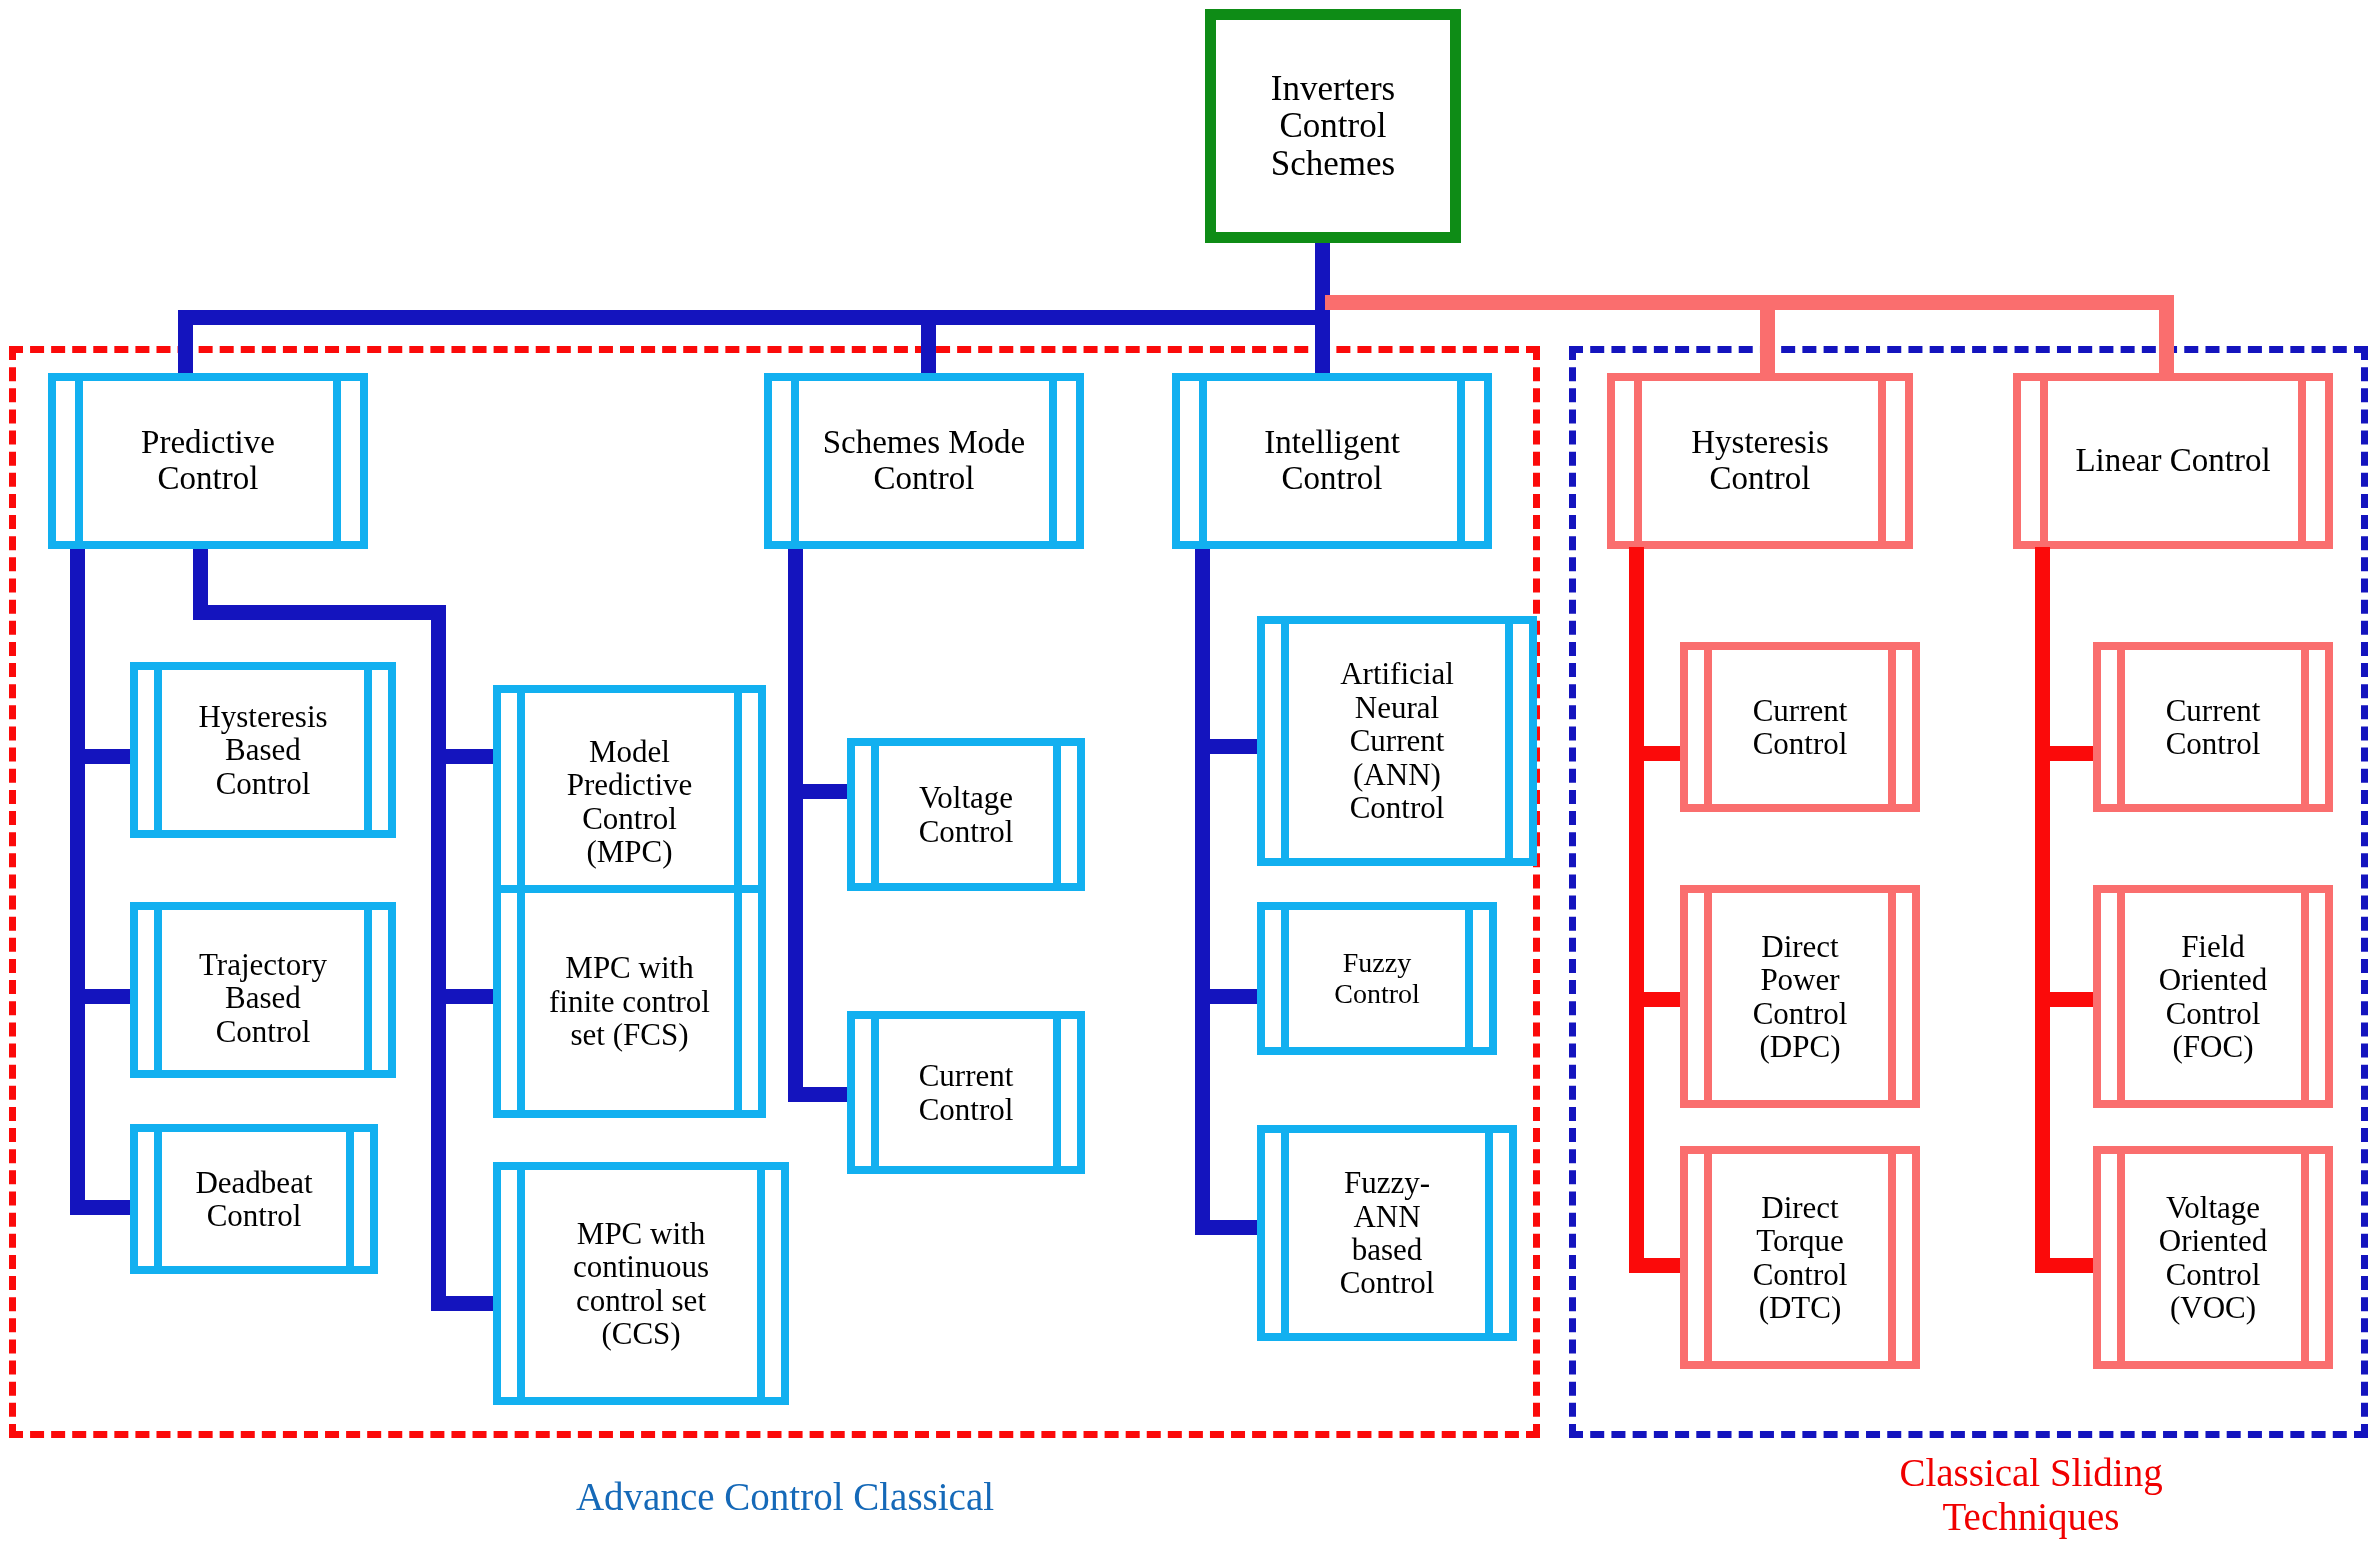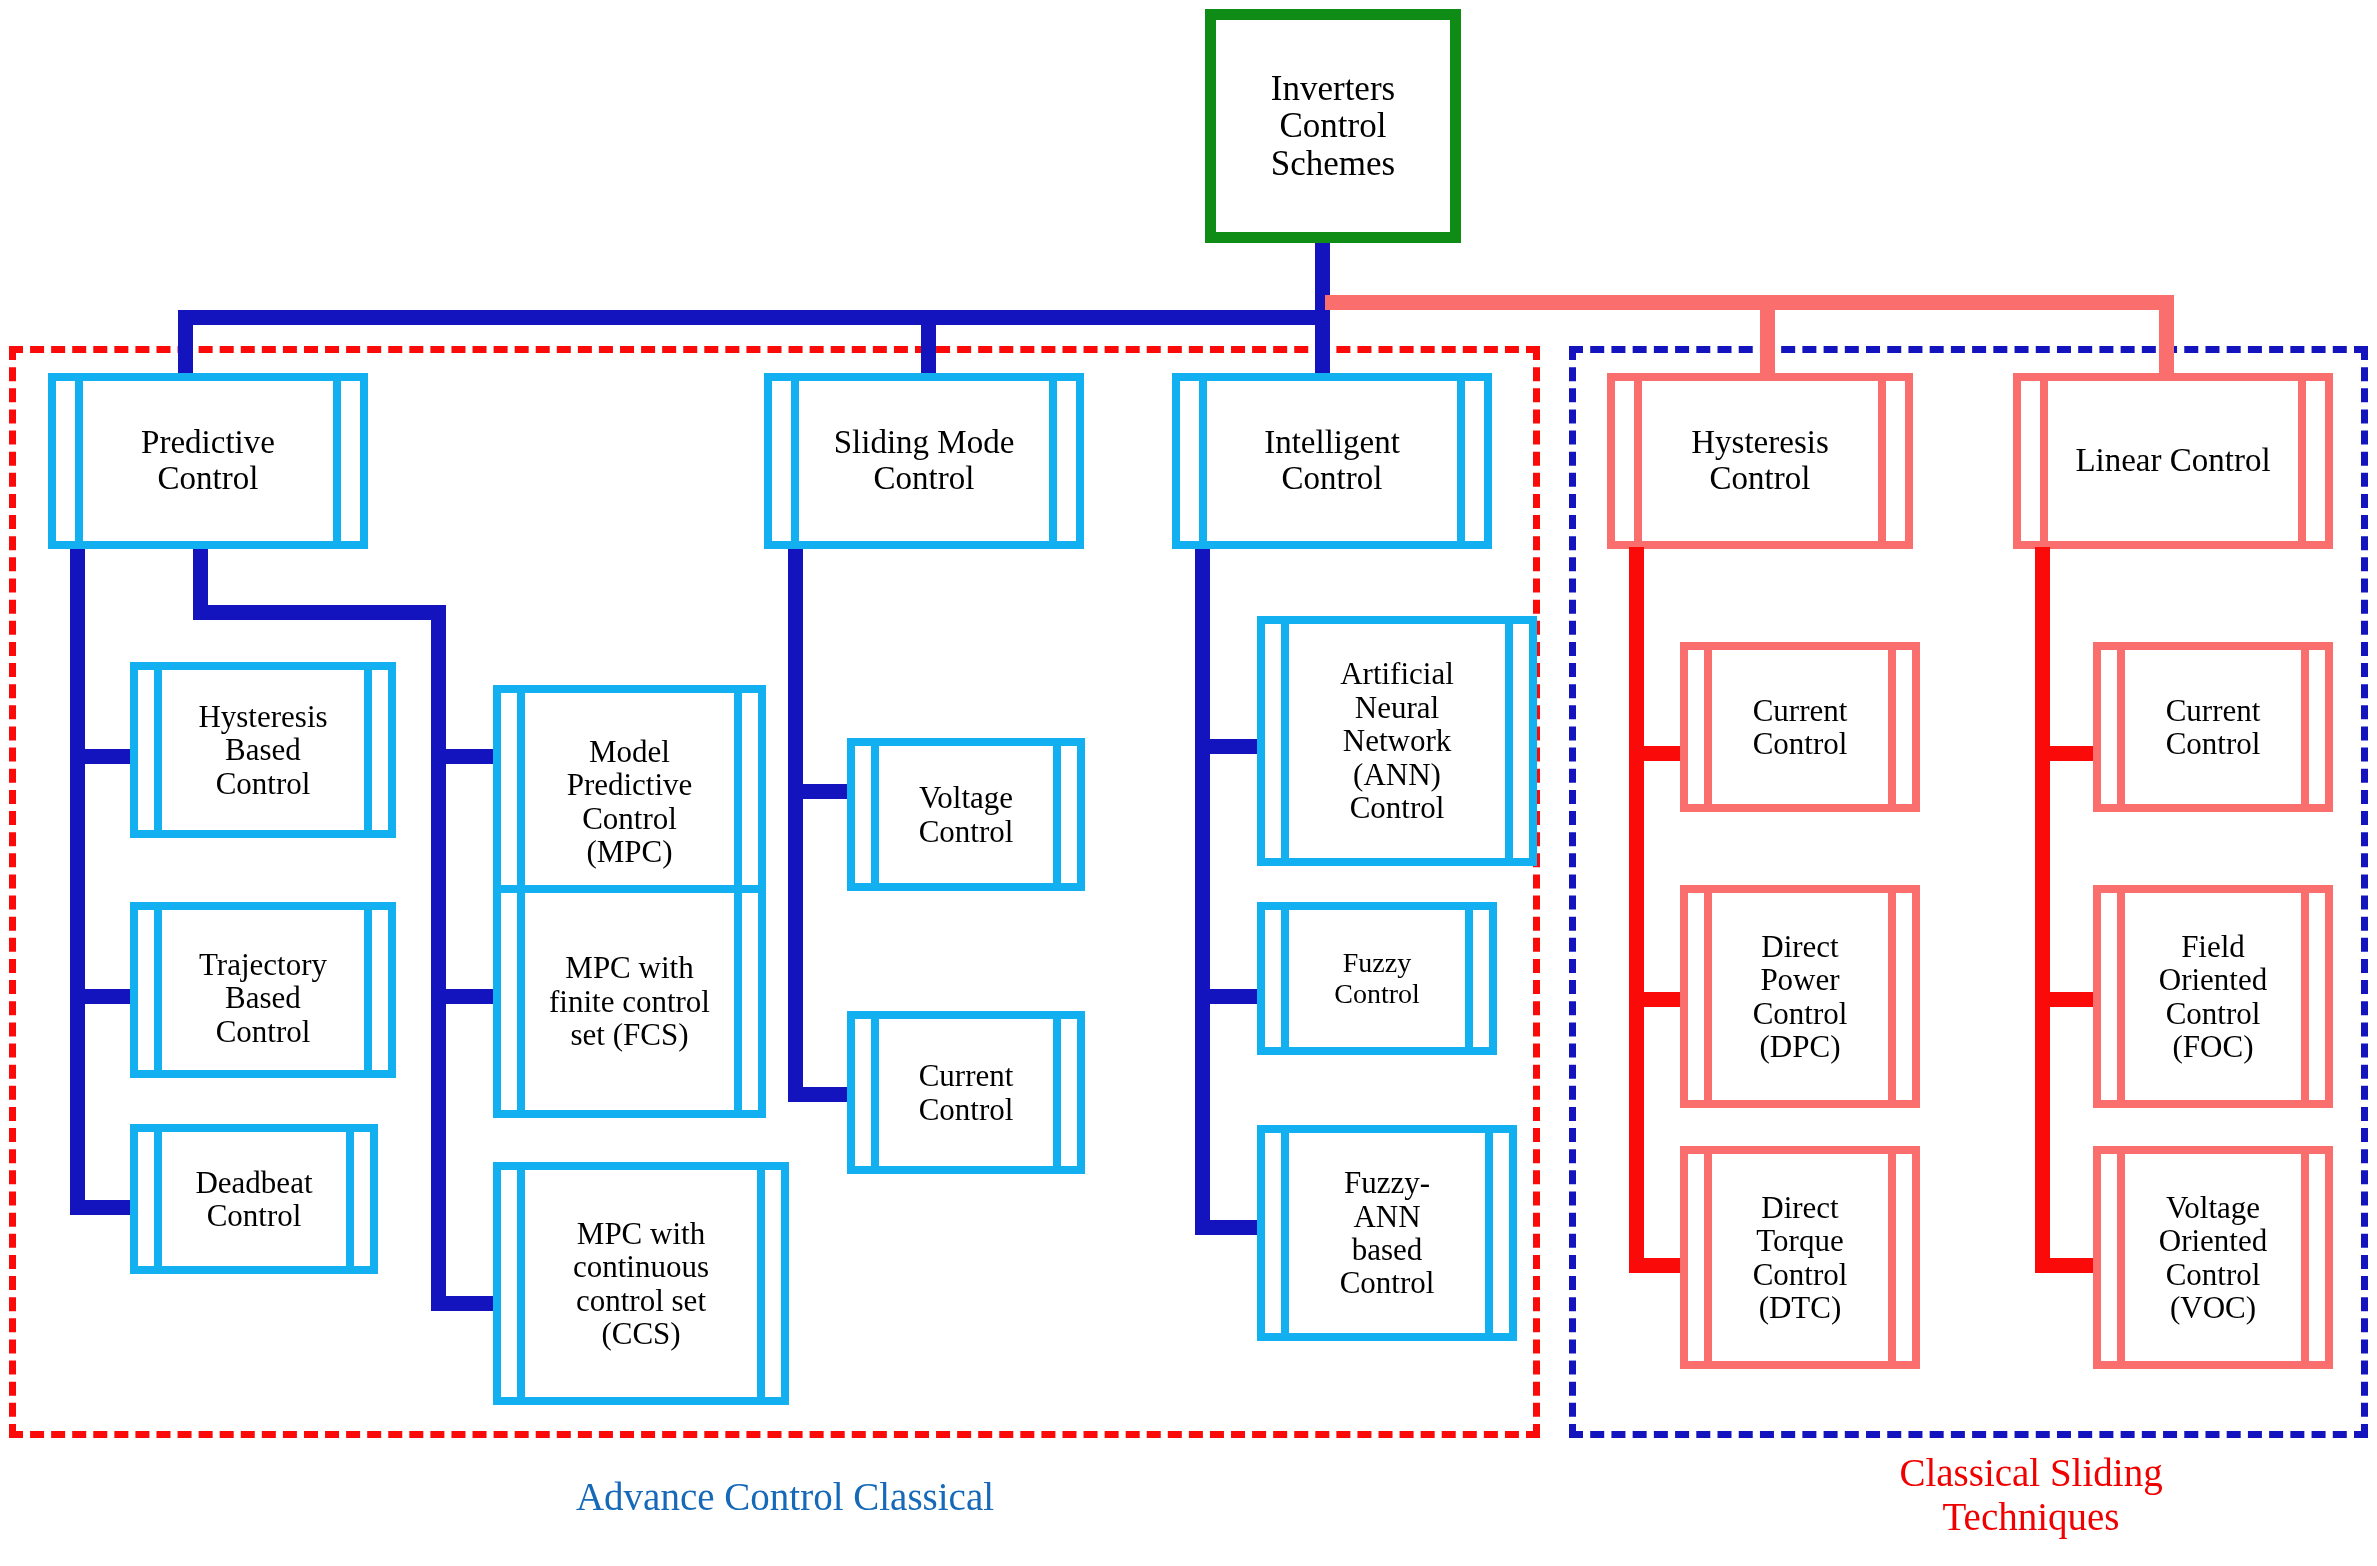--- a/index.html
+++ b/index.html
@@ -86,21 +86,21 @@
   <div class="node cyan" style="left:48px;top:373px;width:320px;height:176px;font-size:33px;">
     <span class="rail-l" style="left:18.6px;"></span>
     <span class="rail-r" style="right:18.6px;"></span>
     <span class="label" style="white-space: pre-line;">Predictive
 Control</span>
   </div>
 
   <div class="node cyan" style="left:764px;top:373px;width:320px;height:176px;font-size:33px;">
     <span class="rail-l" style="left:18.6px;"></span>
     <span class="rail-r" style="right:18.6px;"></span>
-    <span class="label" style="white-space: pre-line;">Sliding Mode
+    <span class="label" style="white-space: pre-line;">Schemes Mode
 Control</span>
   </div>
 
   <div class="node cyan" style="left:1172px;top:373px;width:320px;height:176px;font-size:33px;">
     <span class="rail-l" style="left:18.6px;"></span>
     <span class="rail-r" style="right:18.6px;"></span>
     <span class="label" style="white-space: pre-line;">Intelligent
 Control</span>
   </div>
 
@@ -194,21 +194,21 @@
   <div class="seg navy" style="left:1195px;top:549px;width:14.6px;height:686px;"></div>
   <div class="seg navy" style="left:1195px;top:739px;width:70px;height:14.6px;"></div>
   <div class="seg navy" style="left:1195px;top:989px;width:70px;height:14.6px;"></div>
   <div class="seg navy" style="left:1195px;top:1220px;width:70px;height:14.6px;"></div>
 
   <div class="node cyan" style="left:1257px;top:616px;width:280px;height:250px;font-size:31px;">
     <span class="rail-l" style="left:16px;"></span>
     <span class="rail-r" style="right:16px;"></span>
     <span class="label" style="white-space: pre-line;">Artificial
 Neural
-Network
+Current
 (ANN)
 Control</span>
   </div>
   <div class="node cyan" style="left:1257px;top:902px;width:240px;height:153px;font-size:28px;">
     <span class="rail-l" style="left:16px;"></span>
     <span class="rail-r" style="right:16px;"></span>
     <span class="label" style="white-space: pre-line;">Fuzzy
 Control</span>
   </div>
   <div class="node cyan" style="left:1257px;top:1125px;width:260px;height:216px;font-size:31px;">

